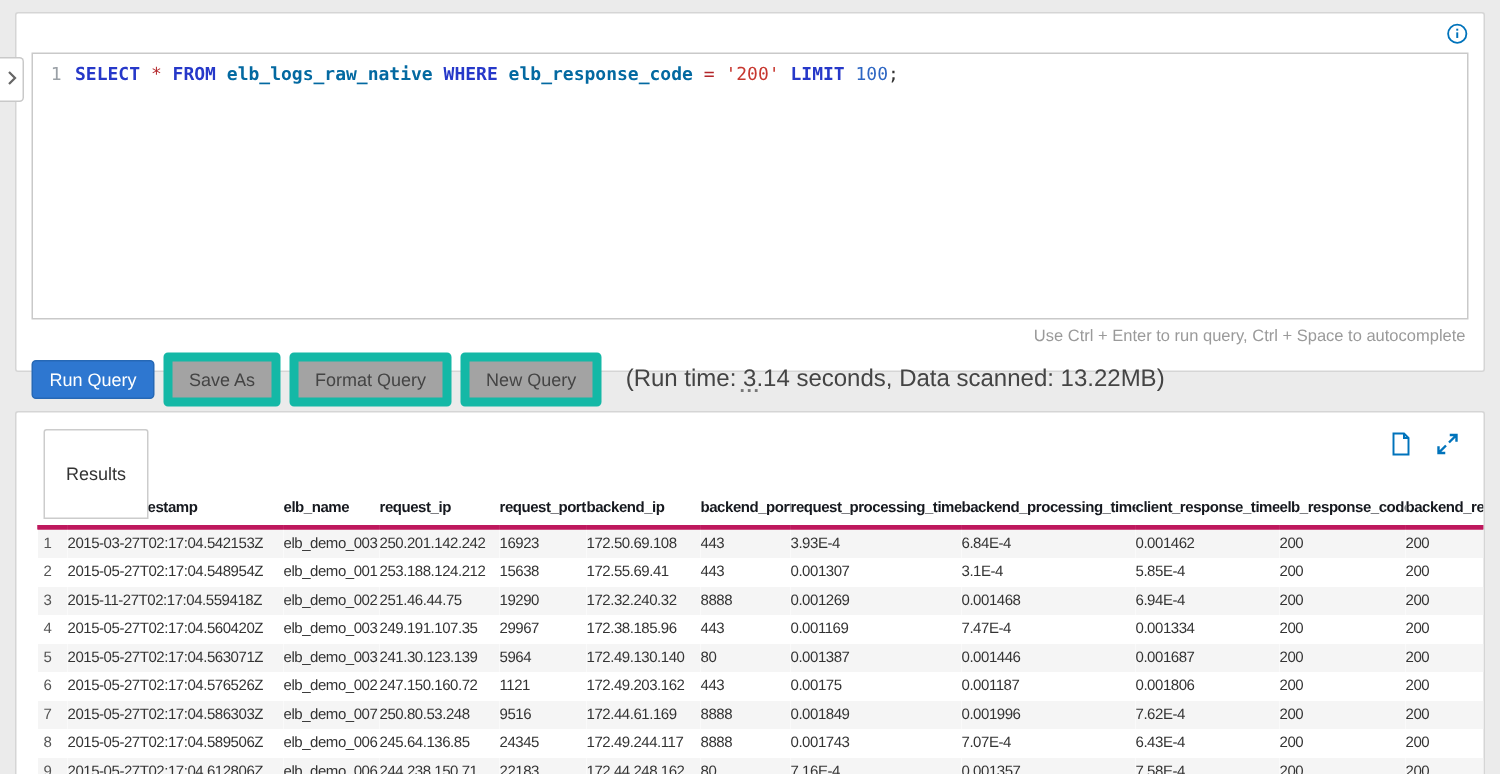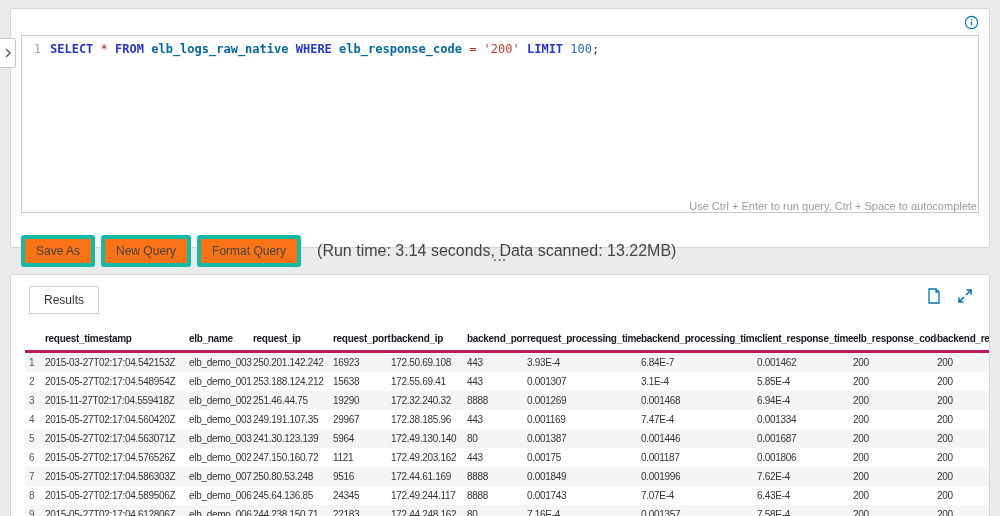--- a/index.html
+++ b/index.html
@@ -25,37 +25,37 @@
   .code-line { display:flex; line-height:16px; }
   .gutter { width:28px; text-align:right; padding-right:9px; color:#9aa0a6; }
   .tok-kw   { color:#2638c9; font-weight:bold; }
   .tok-op   { color:#b3262a; }
   .tok-str  { color:#c7372f;text-align:center; }
   .tok-num  { color:#2d66c3;text-align:right; }
   .tok-id   { color:#0369a1; font-weight:bold; }
   .tok-plain{ color:#333; white-space:pre; }
   .code-line span { white-space:pre; }
 
-  .hint { position:absolute; top:191px; right:12px; font-size:11px; color:#9a9a9a; }
+  .hint { position:absolute; top:209px; right:12px; font-size:11px; color:#9a9a9a; }
 
   .btn-row { position:absolute; top:226px; left:10px; display:flex; align-items:center; gap:6px; }
   .btn { font-size:12px; padding:5px 11px; border-radius:3px; cursor:pointer; white-space:nowrap; }
   .btn-primary { background:#2e77d0; border:1px solid #2668b5; color:#fff; }
-  .btn-secondary { background:#f97316; border:4px solid #14b8a6; color:#444; }
+  .btn-secondary { background:#a3a3a3; border:6px solid #14b8a6; color:#444; }
   .stats { font-size:16px; color:#444; margin-left:10px; }
 
   .splitter { position:absolute; top:250px; left:0; width:100%; height:22px;
     text-align:center; color:#777; font-weight:bold; font-size:13px;
     letter-spacing:1px; line-height:14px; cursor:row-resize; }
 
   
   .results-card { position:absolute; top:274px; left:10px; right:10px; height:420px;
     background:#fff; border:1px solid #d5d5d5; border-radius:2px; overflow:hidden; }
   .tab-bar { position:relative; height:42px; padding:11px 0 0 18px; }
-  .tab { display:inline-block; padding:6px 14px; border:1px solid #ccc;
+  .tab { display:inline-block; padding:22px 14px; border:1px solid #ccc;
     border-radius:2px 2px 0 0; font-size:12px; color:#333; background:#fff; cursor:pointer; }
   .result-actions { position:absolute; top:13px; right:16px; display:flex; gap:15px; }
   .action-icon { width:16px; height:16px; color:#0073bb; cursor:pointer; }
   .action-icon svg { width:16px; height:16px; }
 
   .table-wrap { margin-top:12px; padding-left:14px; overflow:hidden; }
   table { border-collapse:collapse; table-layout:fixed; width:1042px;
     font-size:10px; letter-spacing:-0.3px; }
   th { text-align:left; font-weight:bold; color:#16191f; border-bottom:3px solid #be185d;
     padding:4px 4px 6px 0; white-space:nowrap; overflow:hidden; }
@@ -86,23 +86,24 @@
   <div class="editor">
     <div class="code-line">
       <span class="gutter">1</span>
       <span><span class="tok-kw">SELECT</span><span class="tok-plain"> </span><span class="tok-op">*</span><span class="tok-plain"> </span><span class="tok-kw">FROM</span><span class="tok-plain"> </span><span class="tok-id">elb_logs_raw_native</span><span class="tok-plain"> </span><span class="tok-kw">WHERE</span><span class="tok-plain"> </span><span class="tok-id">elb_response_code</span><span class="tok-plain"> </span><span class="tok-op">=</span><span class="tok-plain"> </span><span class="tok-str">'200'</span><span class="tok-plain"> </span><span class="tok-kw">LIMIT</span><span class="tok-plain"> </span><span class="tok-num">100</span><span class="tok-plain">;</span></span>
     </div>
   </div>
 
   <div class="hint">Use Ctrl + Enter to run query, Ctrl + Space to autocomplete</div>
 
   <div class="btn-row">
+    <button class="btn btn-primary">Run Query</button>
     <button class="btn btn-secondary">Save As</button>
+    <button class="btn btn-secondary">Format Query</button>
     <button class="btn btn-secondary">New Query</button>
-    <button class="btn btn-secondary">Format Query</button>
     <span class="stats">(Run time: 3.14 seconds, Data scanned: 13.22MB)</span>
   </div>
 </div>
 
 <div class="splitter">...</div>
 
 <div class="results-card">
   <div class="tab-bar">
     <span class="tab">Results</span>
     <span class="result-actions">
@@ -155,21 +156,21 @@
       <tbody>
           <tr class="odd">
             <td class="rownum">1</td>
             <td>2015-03-27T02:17:04.542153Z</td>
             <td>elb_demo_003</td>
             <td>250.201.142.242</td>
             <td>16923</td>
             <td>172.50.69.108</td>
             <td>443</td>
             <td>3.93E-4</td>
-            <td>6.84E-7</td>
+            <td>6.84E-4</td>
             <td>0.001462</td>
             <td>200</td>
             <td>200</td>
           </tr>
           <tr class="even">
             <td class="rownum">2</td>
             <td>2015-05-27T02:17:04.548954Z</td>
             <td>elb_demo_001</td>
             <td>253.188.124.212</td>
             <td>15638</td>

